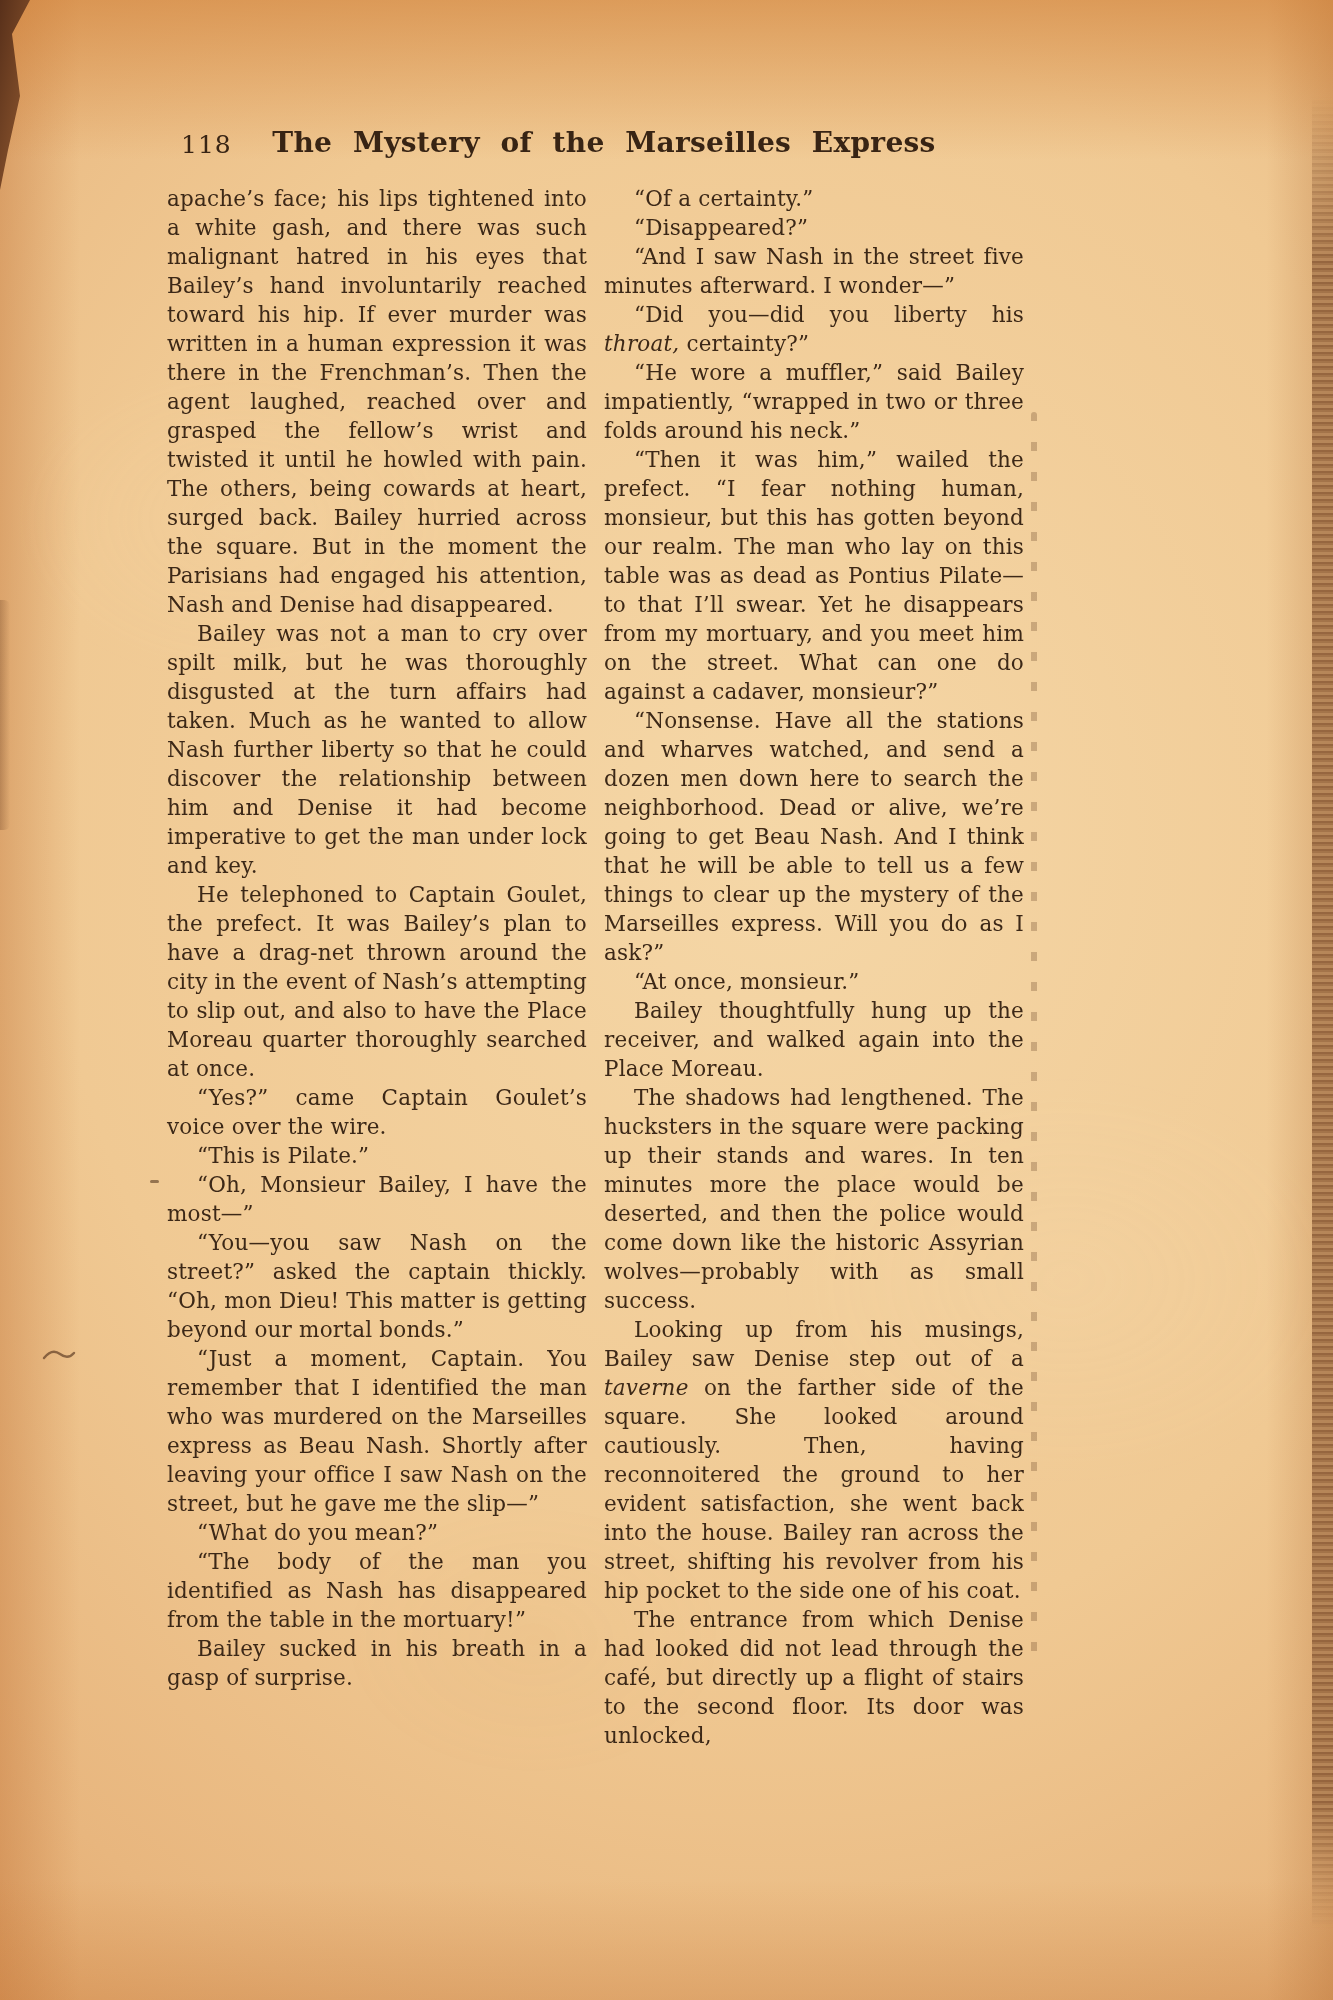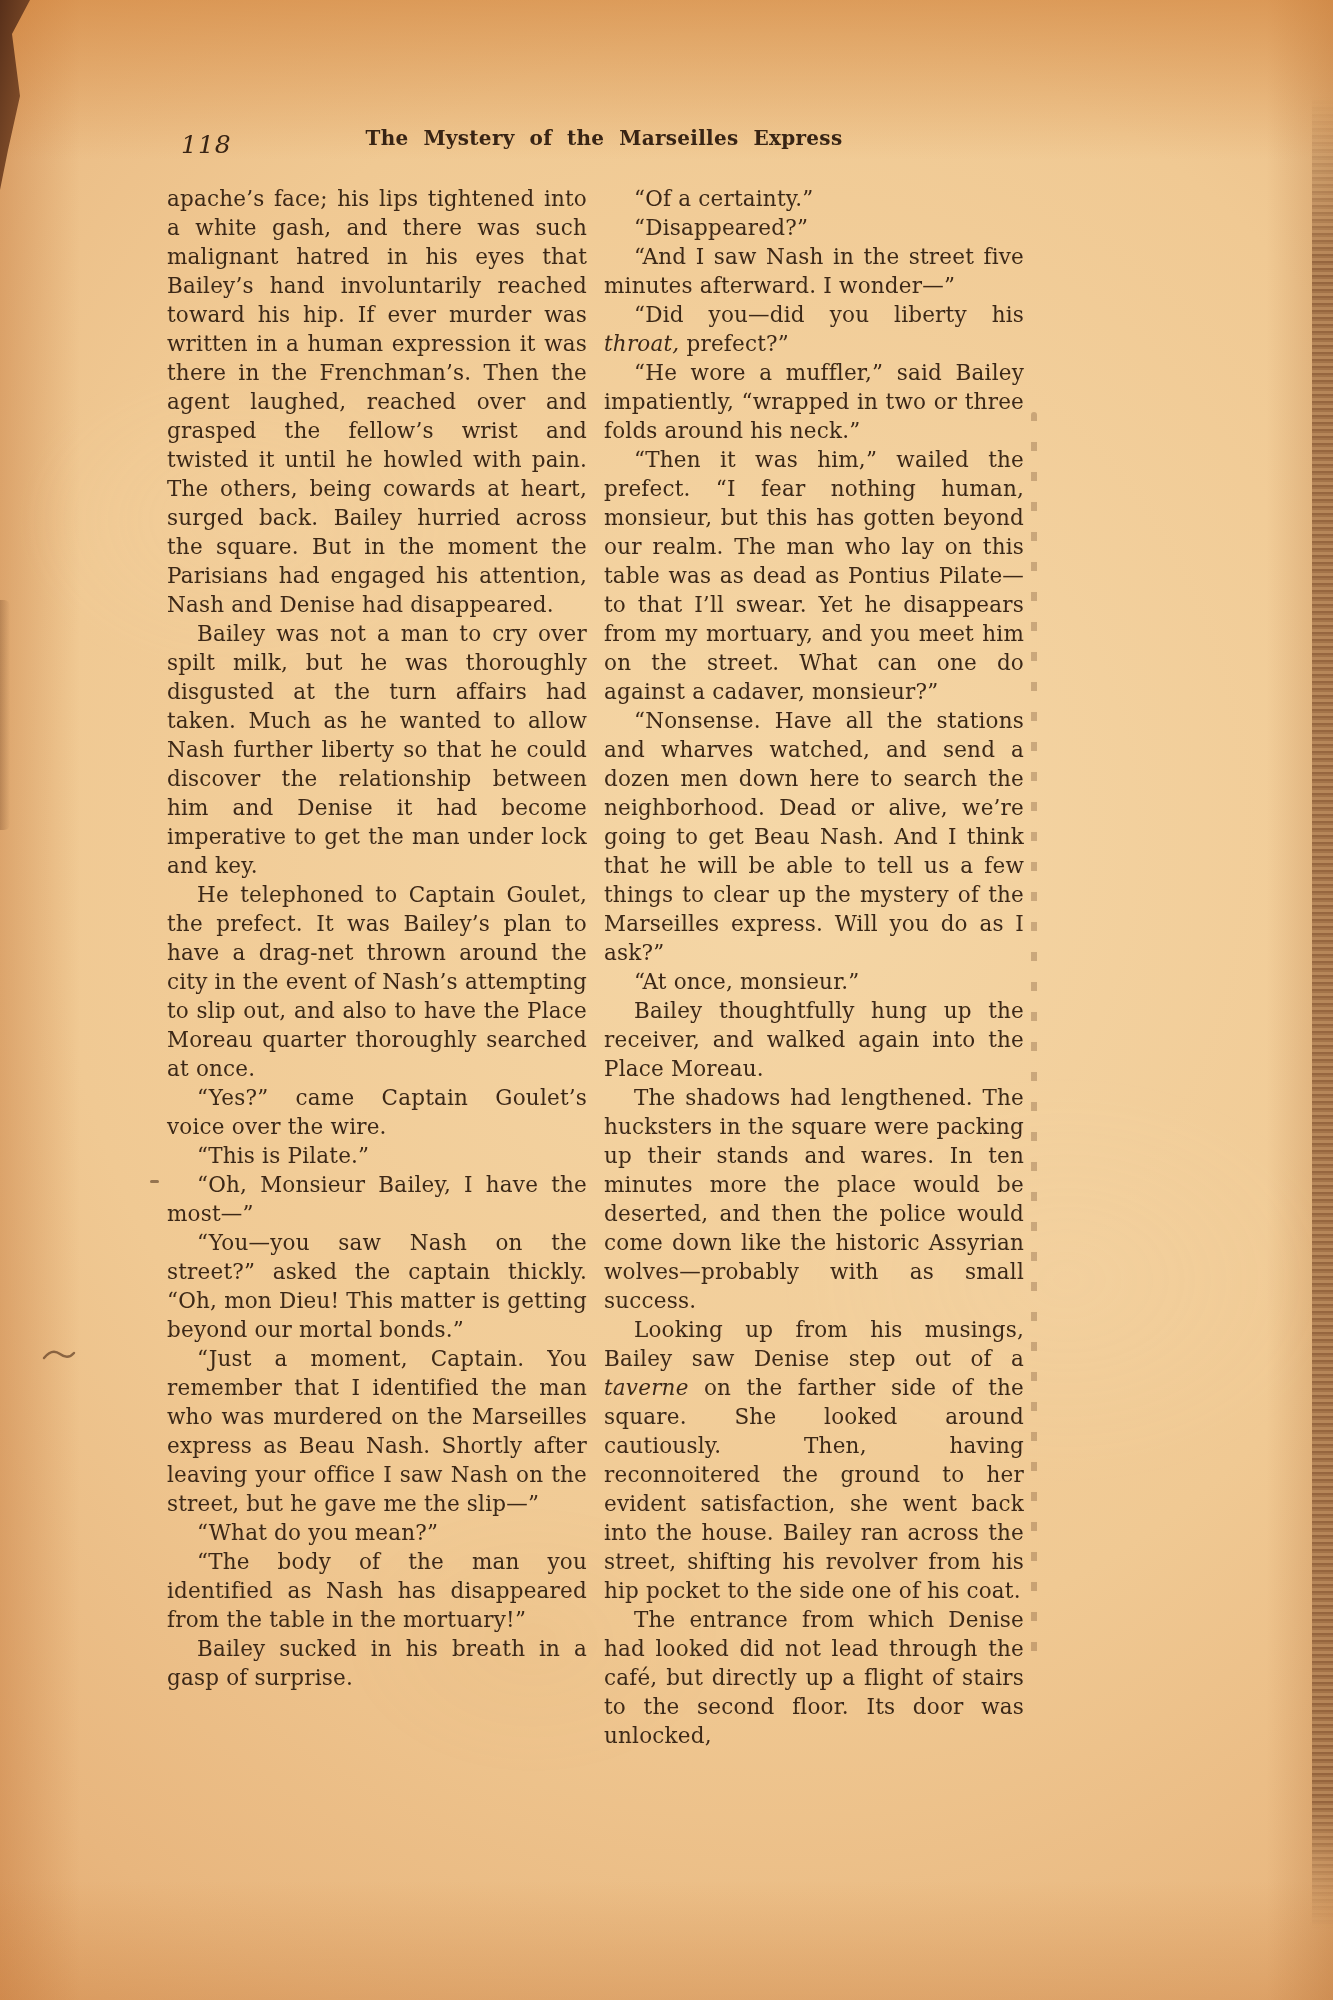--- a/index.html
+++ b/index.html
@@ -39,25 +39,25 @@
   .gutter-ticks{
     position:absolute;left:1031px;top:412px;width:6px;height:1255px;border-radius:3px;
     background:repeating-linear-gradient(180deg, rgba(95,58,30,.50) 0 9px, rgba(95,58,30,0) 9px 30px);
     opacity:.55;pointer-events:none;
   }
   .header{
     position:absolute;left:175px;top:126px;width:858px;height:40px;
     color:#382414;
   }
   .page-number{
-    position:absolute;left:6px;top:4px;font-size:25px;letter-spacing:1px;font-style:italic;
+    position:absolute;left:6px;top:4px;font-size:25px;letter-spacing:1px;
   }
   .running-title{
     position:absolute;left:0;right:0;top:0;text-align:center;
-    font-size:20px;font-weight:700;word-spacing:.38em;letter-spacing:.3px;
+    font-size:28px;font-weight:700;word-spacing:.38em;letter-spacing:.3px;
   }
   .columns{
     position:absolute;left:167px;top:184px;width:858px;display:flex;gap:17px;
     color:#3c2817;
   }
   .col{width:420px;font-size:21.5px;line-height:29px;text-align:justify;letter-spacing:.2px;}
   .para{margin:0;}
   .para.indent{text-indent:30px;}
   .para em{font-style:italic;}
   .ink-mark{position:absolute;left:42px;top:1344px;width:34px;height:22px;opacity:.8;}
@@ -97,21 +97,21 @@
       <p class="para indent"><span>“You—you saw Nash on the street?” asked the captain thickly.  “Oh, mon Dieu! This matter is getting beyond our mortal bonds.”</span></p>
       <p class="para indent"><span>“Just a moment, Captain.  You remember that I identified the man who was murdered on the Marseilles express as Beau Nash.  Shortly after leaving your office I saw Nash on the street, but he gave me the slip—”</span></p>
       <p class="para indent"><span>“What do you mean?”</span></p>
       <p class="para indent"><span>“The body of the man you identified as Nash has disappeared from the table in the mortuary!”</span></p>
       <p class="para indent"><span>Bailey sucked in his breath in a gasp of surprise.</span></p>
     </div>
   <div class="col">
       <p class="para indent"><span>“Of a certainty.”</span></p>
       <p class="para indent"><span>“Disappeared?”</span></p>
       <p class="para indent"><span>“And I saw Nash in the street five minutes afterward.  I wonder—”</span></p>
-      <p class="para indent"><span>“Did you—did you liberty his </span><em>throat,</em><span> prefect?”</span></p>
+      <p class="para indent"><span>“Did you—did you liberty his </span><em>throat,</em><span> certainty?”</span></p>
       <p class="para indent"><span>“He wore a muffler,” said Bailey impatiently, “wrapped in two or three folds around his neck.”</span></p>
       <p class="para indent"><span>“Then it was him,” wailed the prefect. “I fear nothing human, monsieur, but this has gotten beyond our realm.  The man who lay on this table was as dead as Pontius Pilate—to that I’ll swear.  Yet he disappears from my mortuary, and you meet him on the street.  What can one do against a cadaver, monsieur?”</span></p>
       <p class="para indent"><span>“Nonsense.  Have all the stations and wharves watched, and send a dozen men down here to search the neighborhood. Dead or alive, we’re going to get Beau Nash.  And I think that he will be able to tell us a few things to clear up the mystery of the Marseilles express.  Will you do as I ask?”</span></p>
       <p class="para indent"><span>“At once, monsieur.”</span></p>
       <p class="para indent"><span>Bailey thoughtfully hung up the receiver, and walked again into the Place Moreau.</span></p>
       <p class="para indent"><span>The shadows had lengthened.  The hucksters in the square were packing up their stands and wares.  In ten minutes more the place would be deserted, and then the police would come down like the historic Assyrian wolves—probably with as small success.</span></p>
       <p class="para indent"><span>Looking up from his musings, Bailey saw Denise step out of a </span><em>taverne</em><span> on the farther side of the square.  She looked around cautiously.  Then, having reconnoitered the ground to her evident satisfaction, she went back into the house. Bailey ran across the street, shifting his revolver from his hip pocket to the side one of his coat.</span></p>
       <p class="para indent"><span>The entrance from which Denise had looked did not lead through the café, but directly up a flight of stairs to the second floor.  Its door was unlocked,</span></p>
     </div>
 </div>

